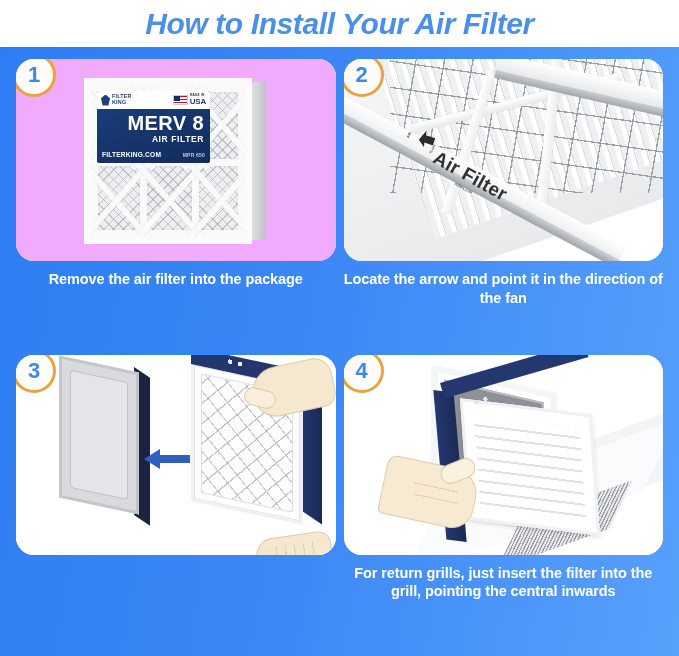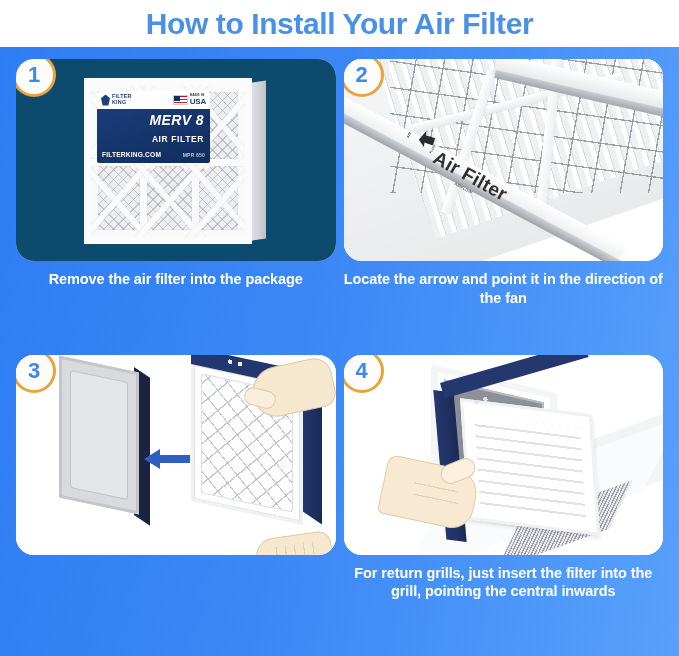--- a/index.html
+++ b/index.html
@@ -34,20 +34,21 @@
     justify-content: center;
   }
   .header-title {
     font-family: "Liberation Sans", sans-serif;
     font-size: 30px;
     font-weight: bold;
     color: #4a90e8;
     letter-spacing: -0.4px;
     white-space: nowrap;
     line-height: 1;
+    font-style: italic;
   }
 
   
   .body-bg {
     position: absolute;
     left: 0;
     top: 47px;
     width: 679px;
     height: 609px;
     background: linear-gradient(100deg, #2f7df4 0%, #3b87f5 45%, #57a0fb 100%);
@@ -118,21 +119,21 @@
     font-size: 14.5px;
     font-weight: bold;
     line-height: 1.3;
     letter-spacing: -0.1px;
   }
 
   
   .scene {
     position: absolute;
     inset: 0;
-    background: #0c4a6e;
+    background: #f0abfc;
   }
 
   
   .p1-filter {
     position: absolute;
     left: 68px;
     top: 19px;
     width: 168px;
     height: 166px;
   }
@@ -260,23 +261,22 @@
     font-weight: bold;
     display: block;
     letter-spacing: -.2px;
   }
   .p1-merv {
     position: absolute;
     left: 0; right: 6px;
     top: 22px;
     text-align: right;
     color: #ffffff;
-    font-size: 14px;
-    font-weight: bold;
-    font-style: italic;
+    font-size: 20px;
+    font-weight: bold;
     letter-spacing: .4px;
     line-height: 1;
   }
   .p1-airfilter {
     position: absolute;
     left: 0; right: 6px;
     top: 44px;
     text-align: right;
     color: #ffffff;
     font-size: 8.5px;

